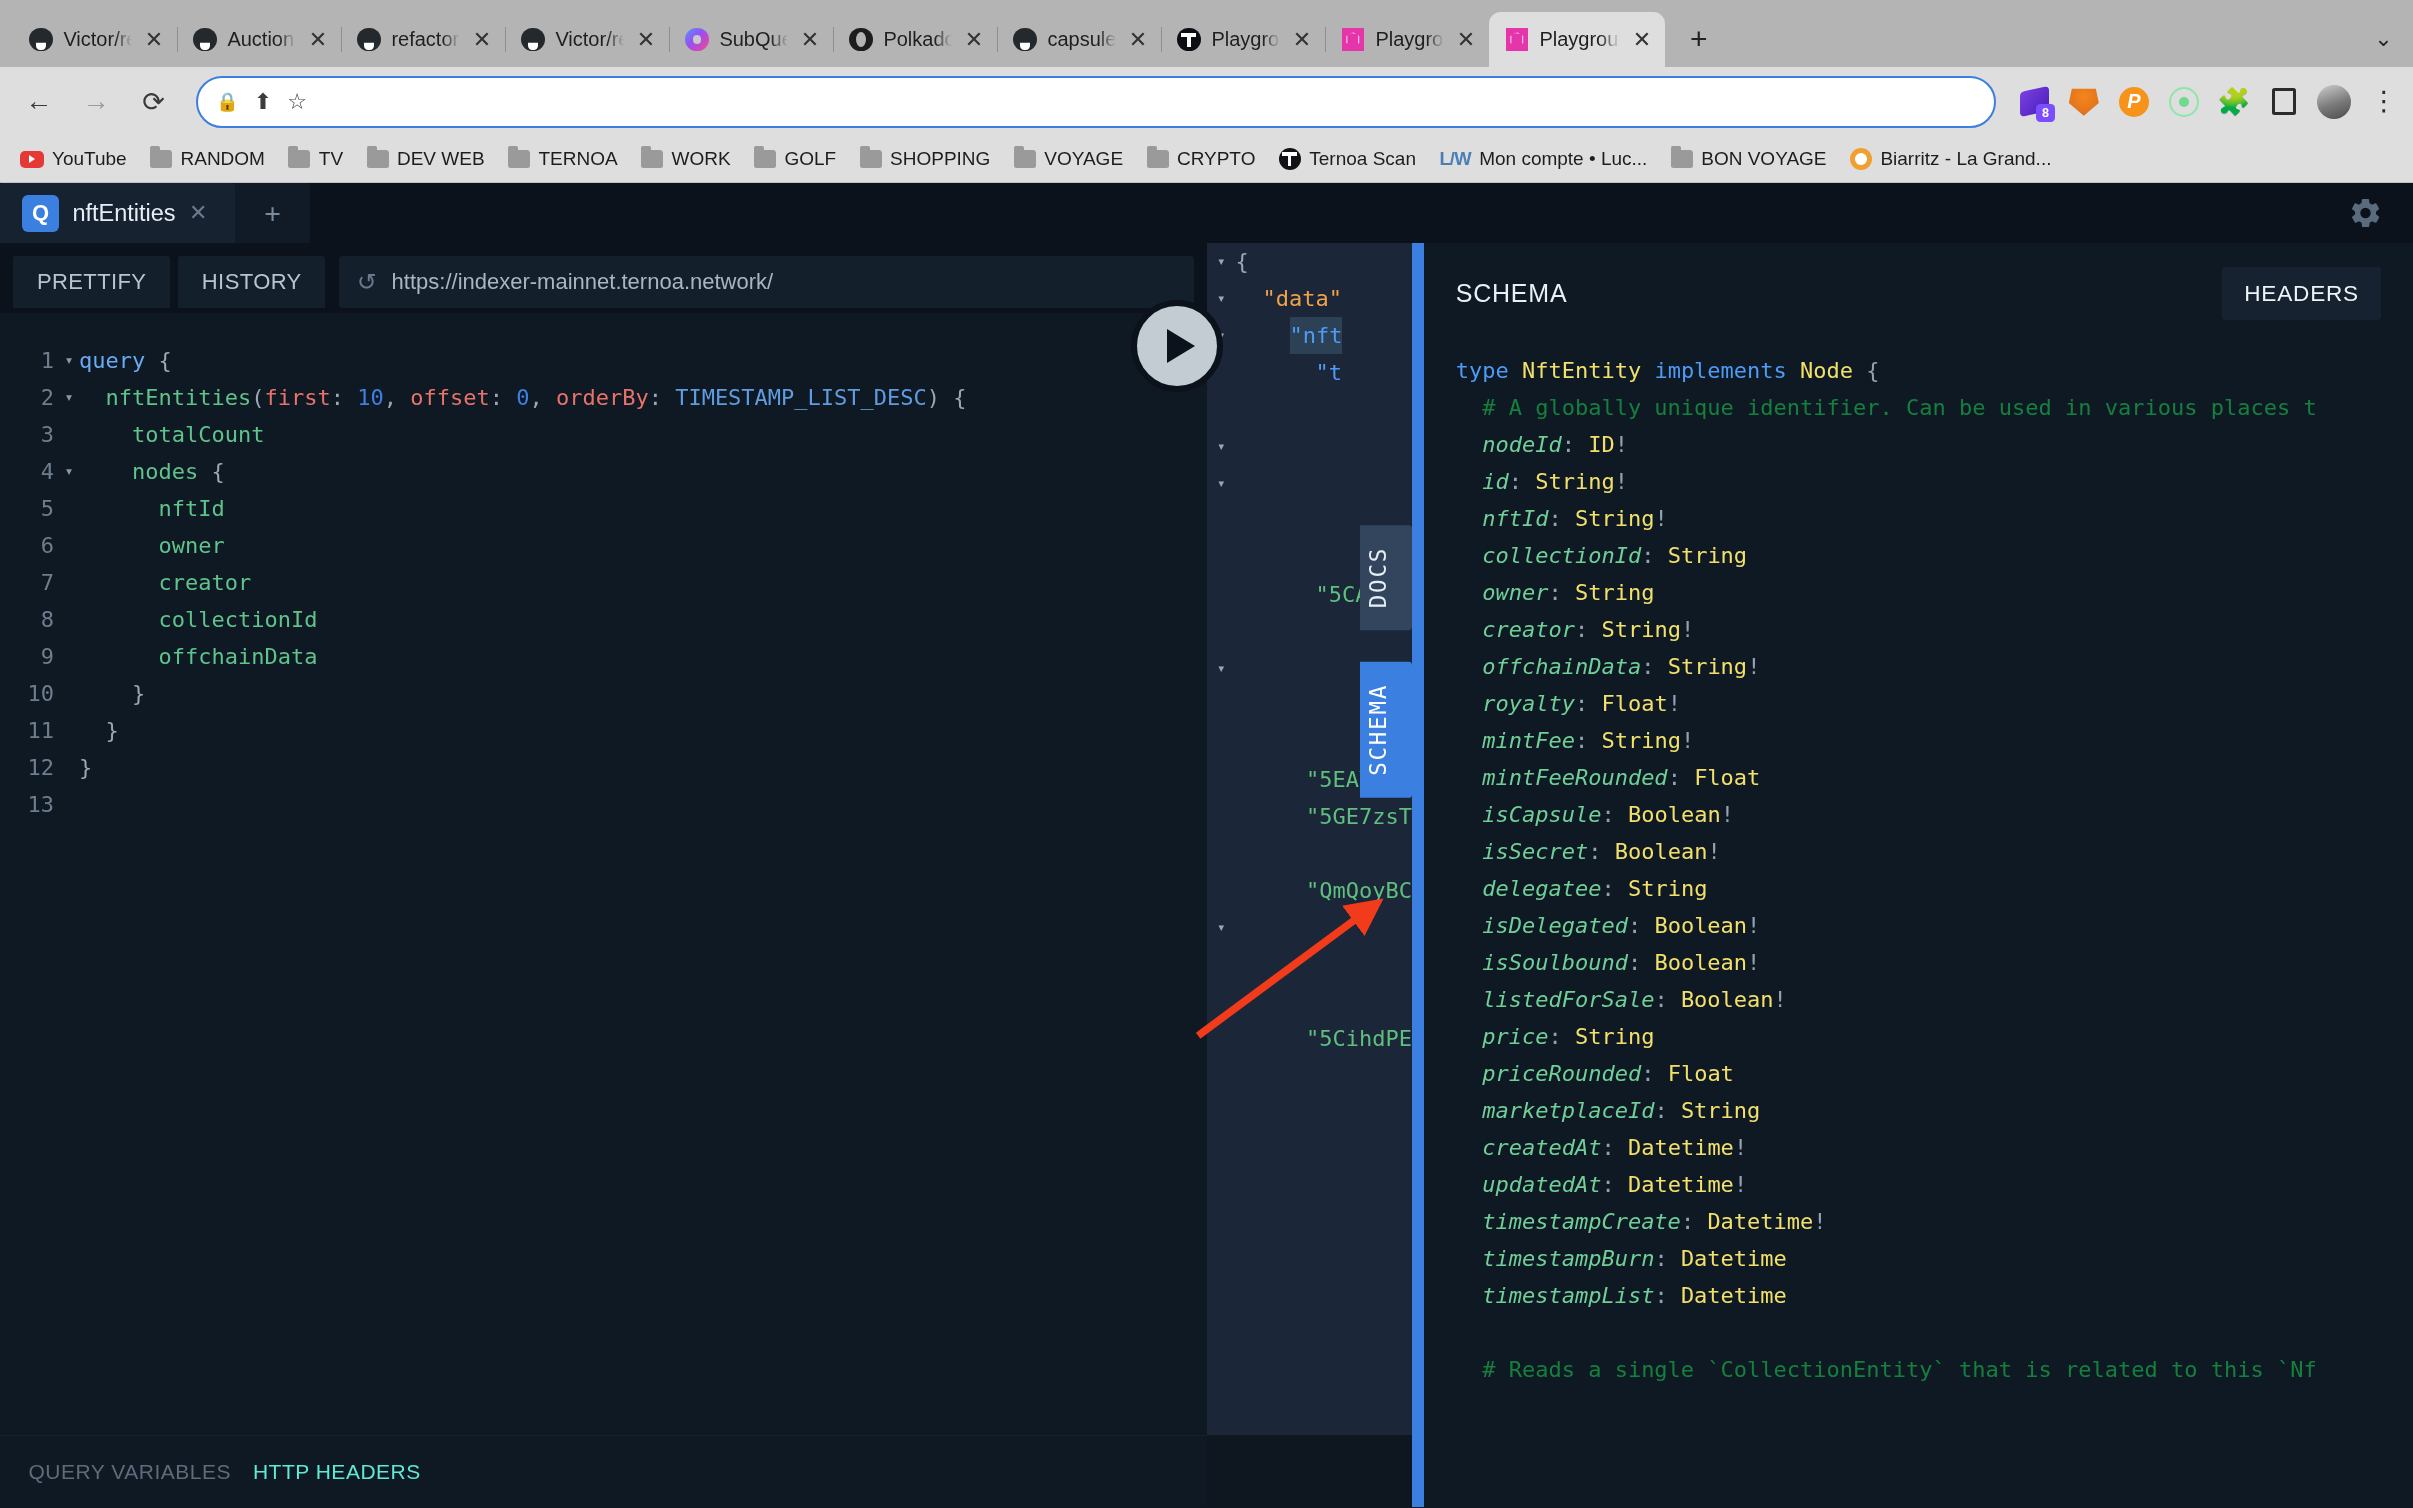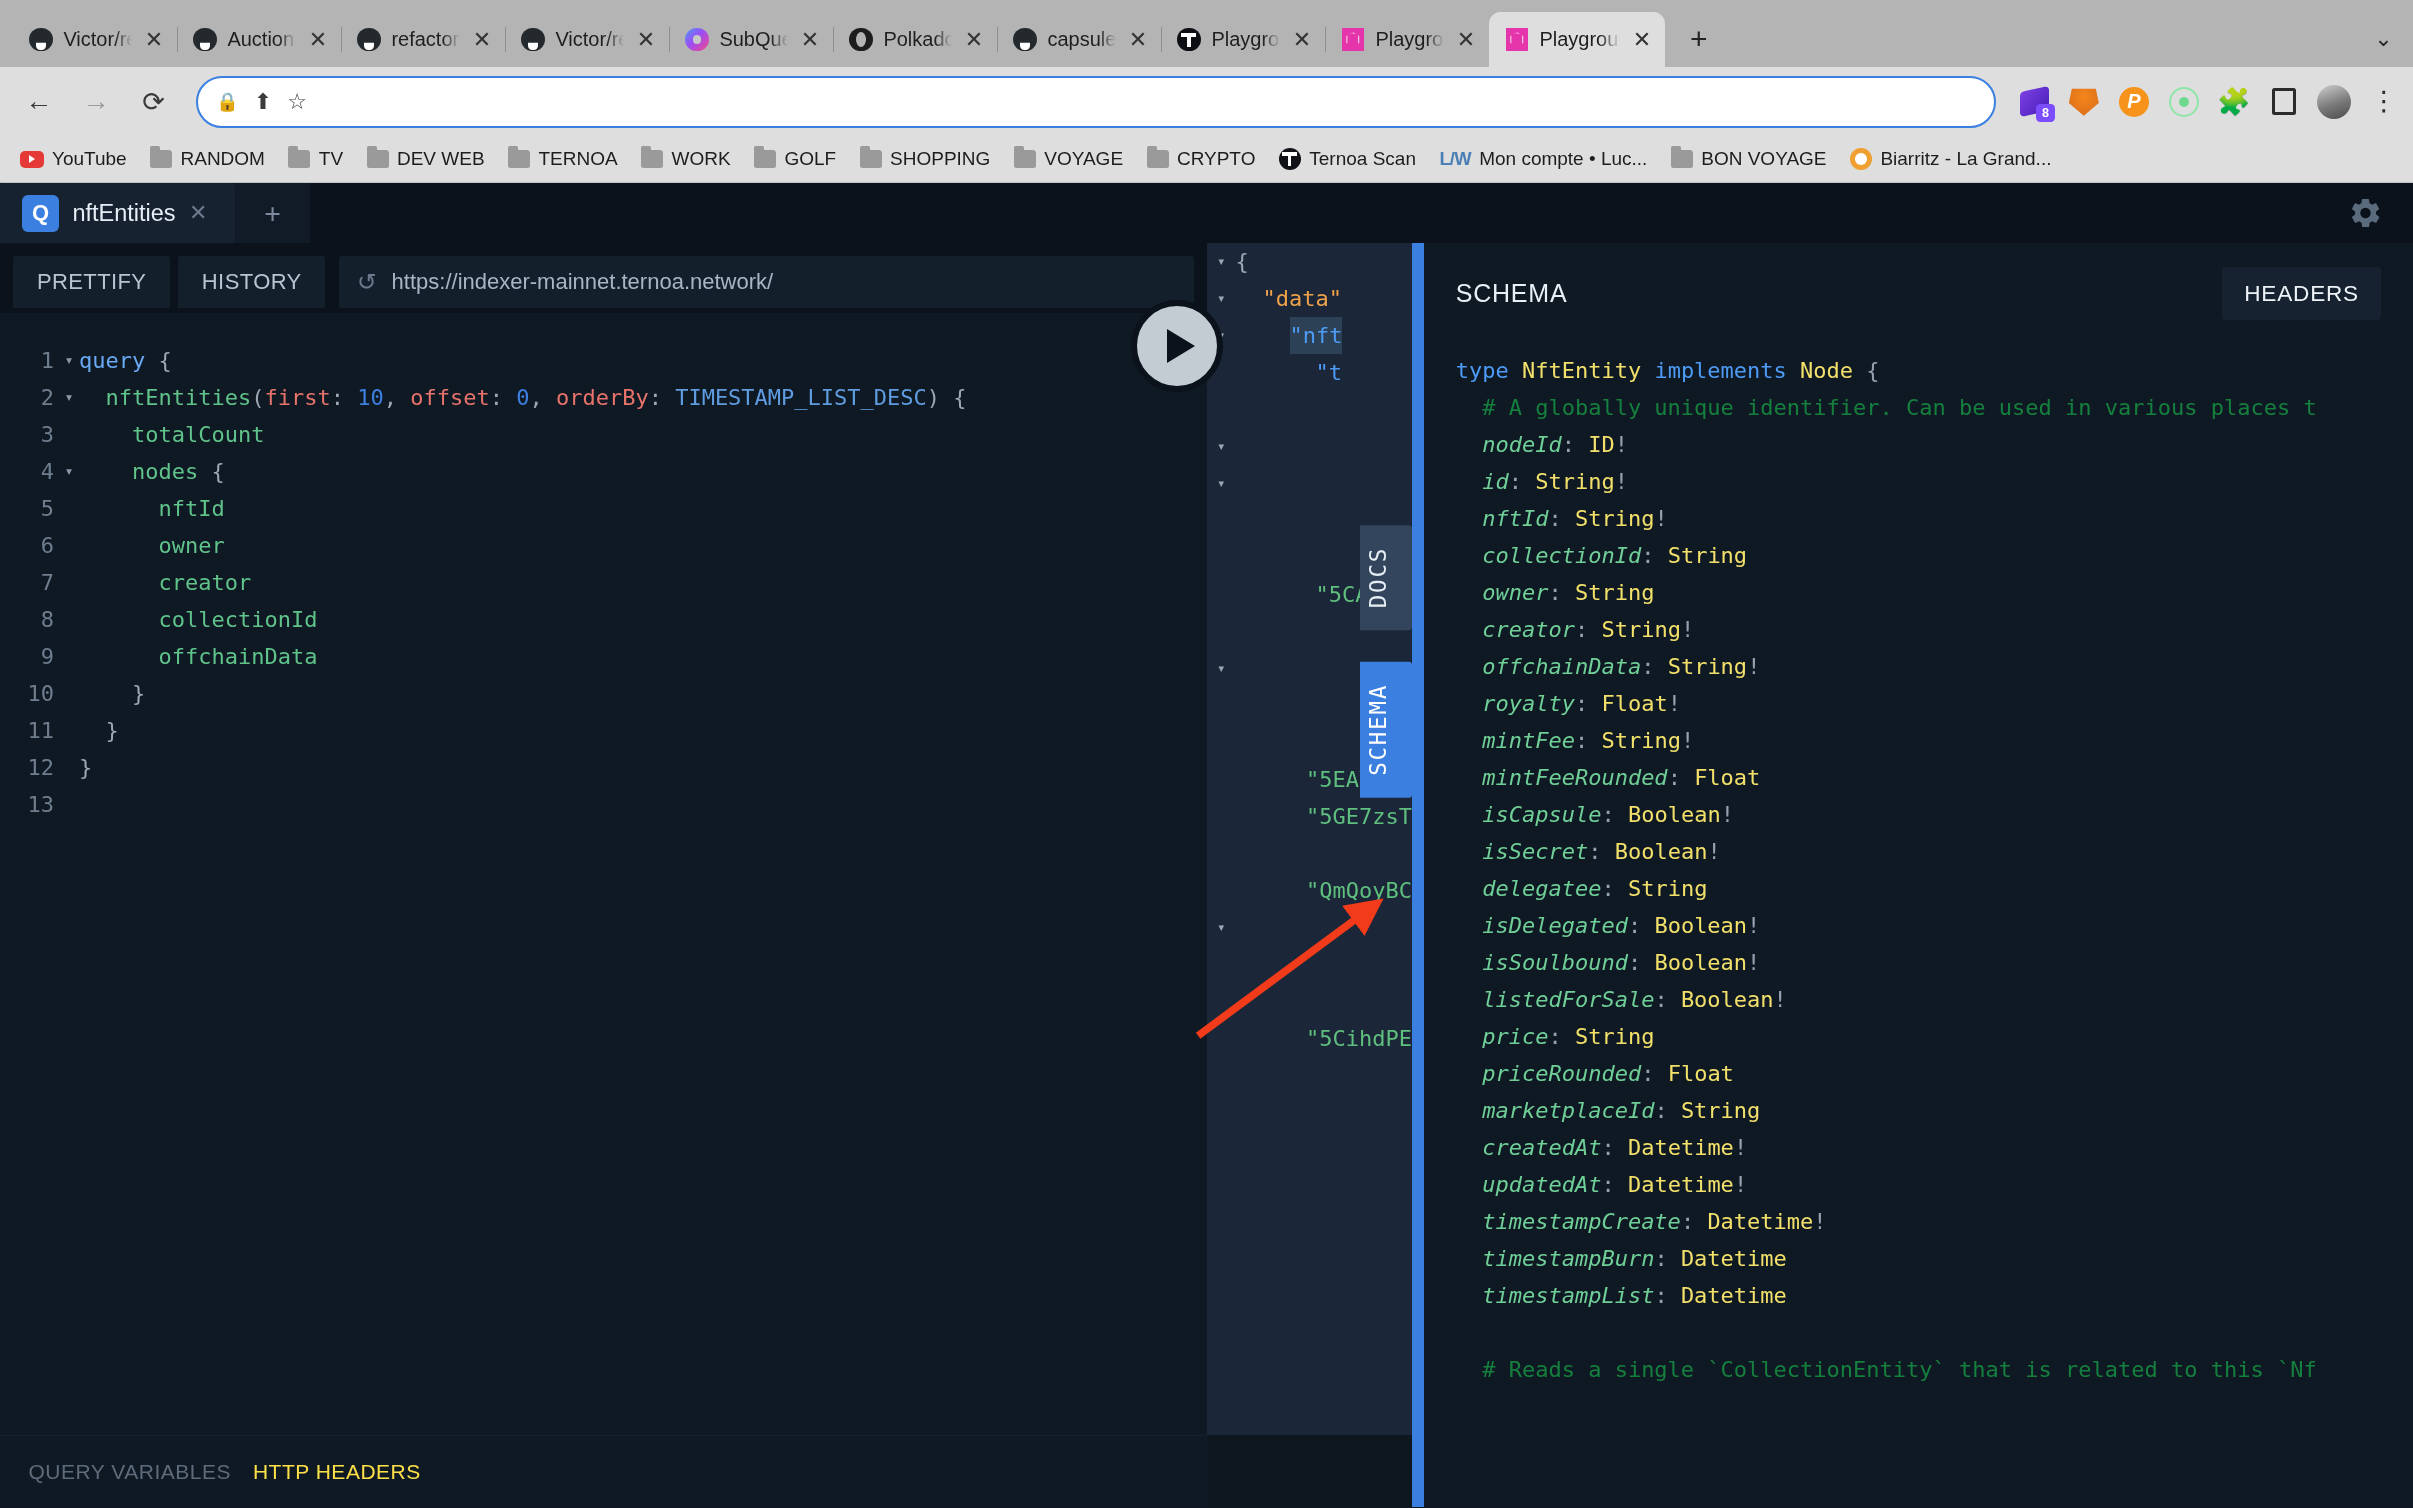--- a/index.html
+++ b/index.html
@@ -411,21 +411,21 @@
   .editor-footer {
     height: 72px;
     background: #0e1924;
     display: flex;
     align-items: center;
     gap: 22px;
     padding: 0 28.5px;
     border-top: 0.8px solid #15202c;
   }
   .ef-tab { font-size: 21px; color: #5d6b7a; letter-spacing: 0.5px; }
-  .ef-tab.active { color: #fde047; }
+  .ef-tab.active { color: #5eead4; }
 
   
   .results-col {
     width: 205px;
     flex: 0 0 205px;
     background: #1b2738;
     position: relative;
     overflow: hidden;
     font-family: "DejaVu Sans Mono", monospace;
     font-size: 22px;

